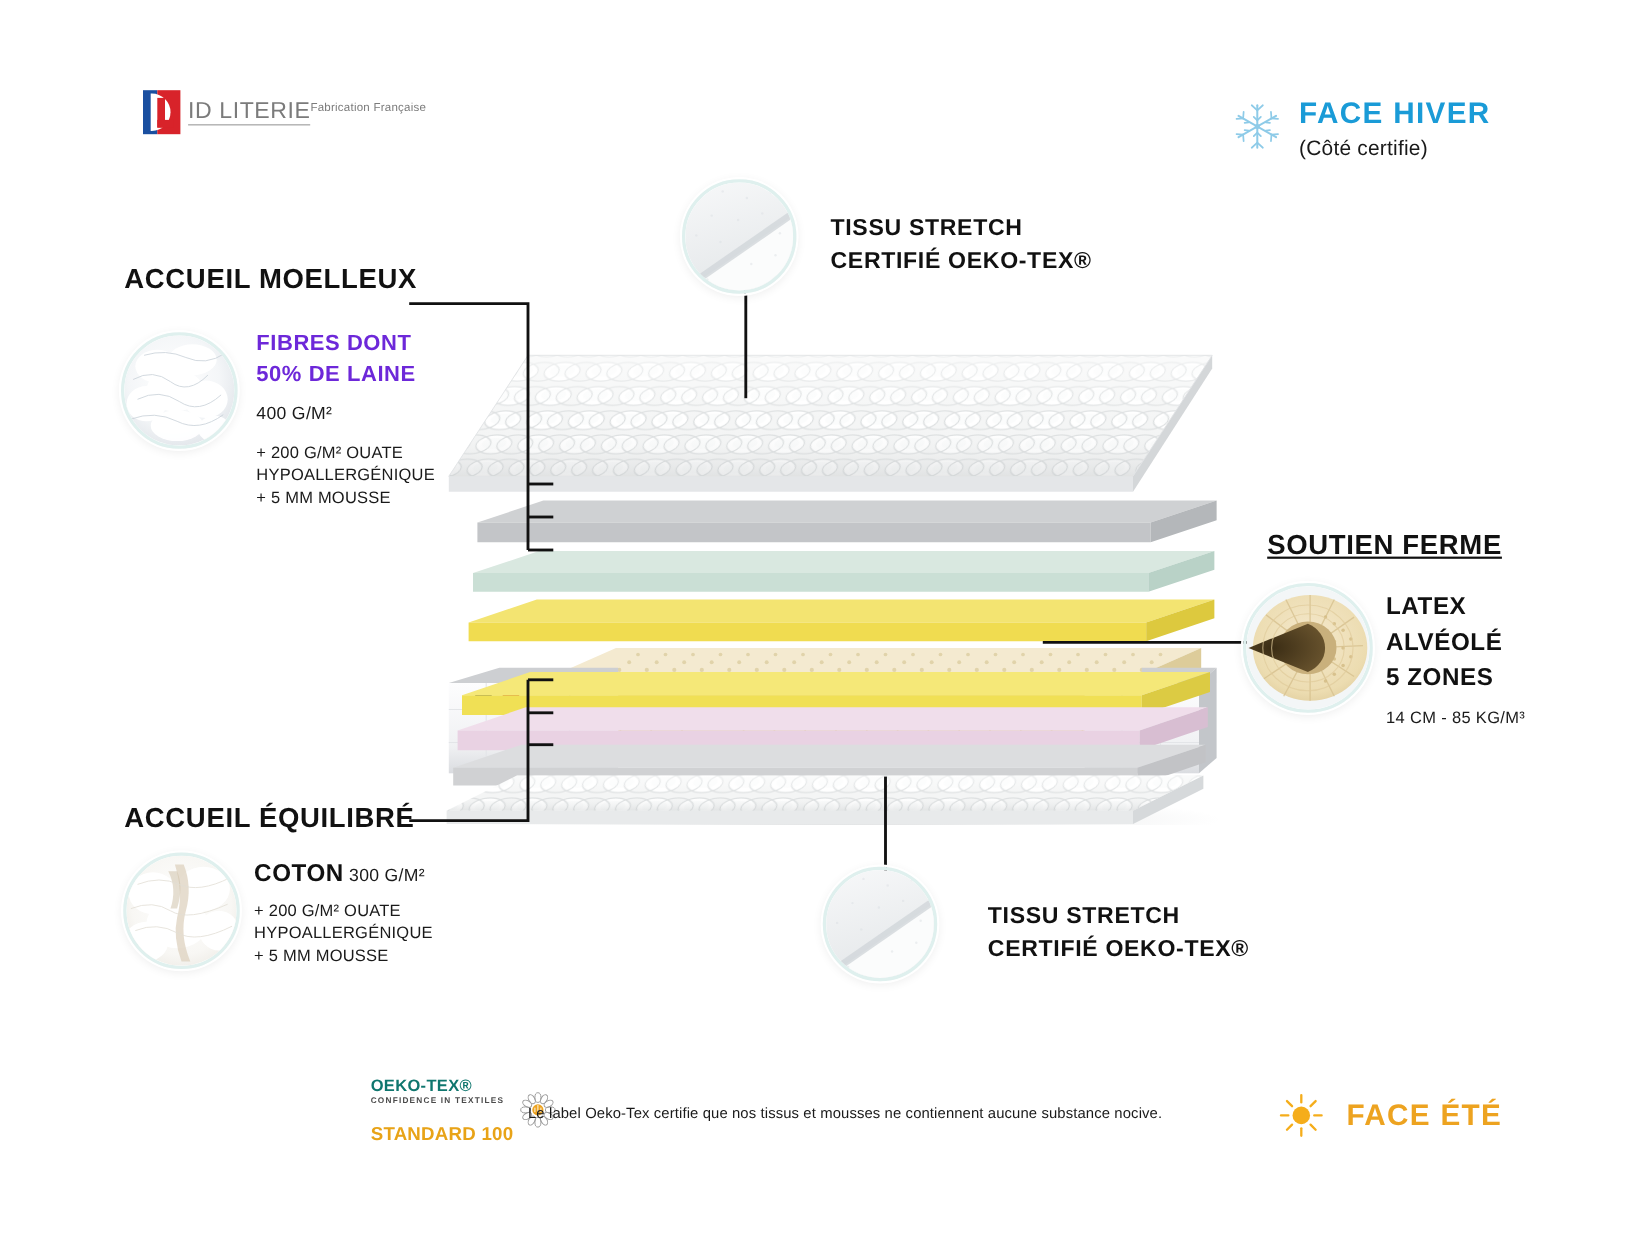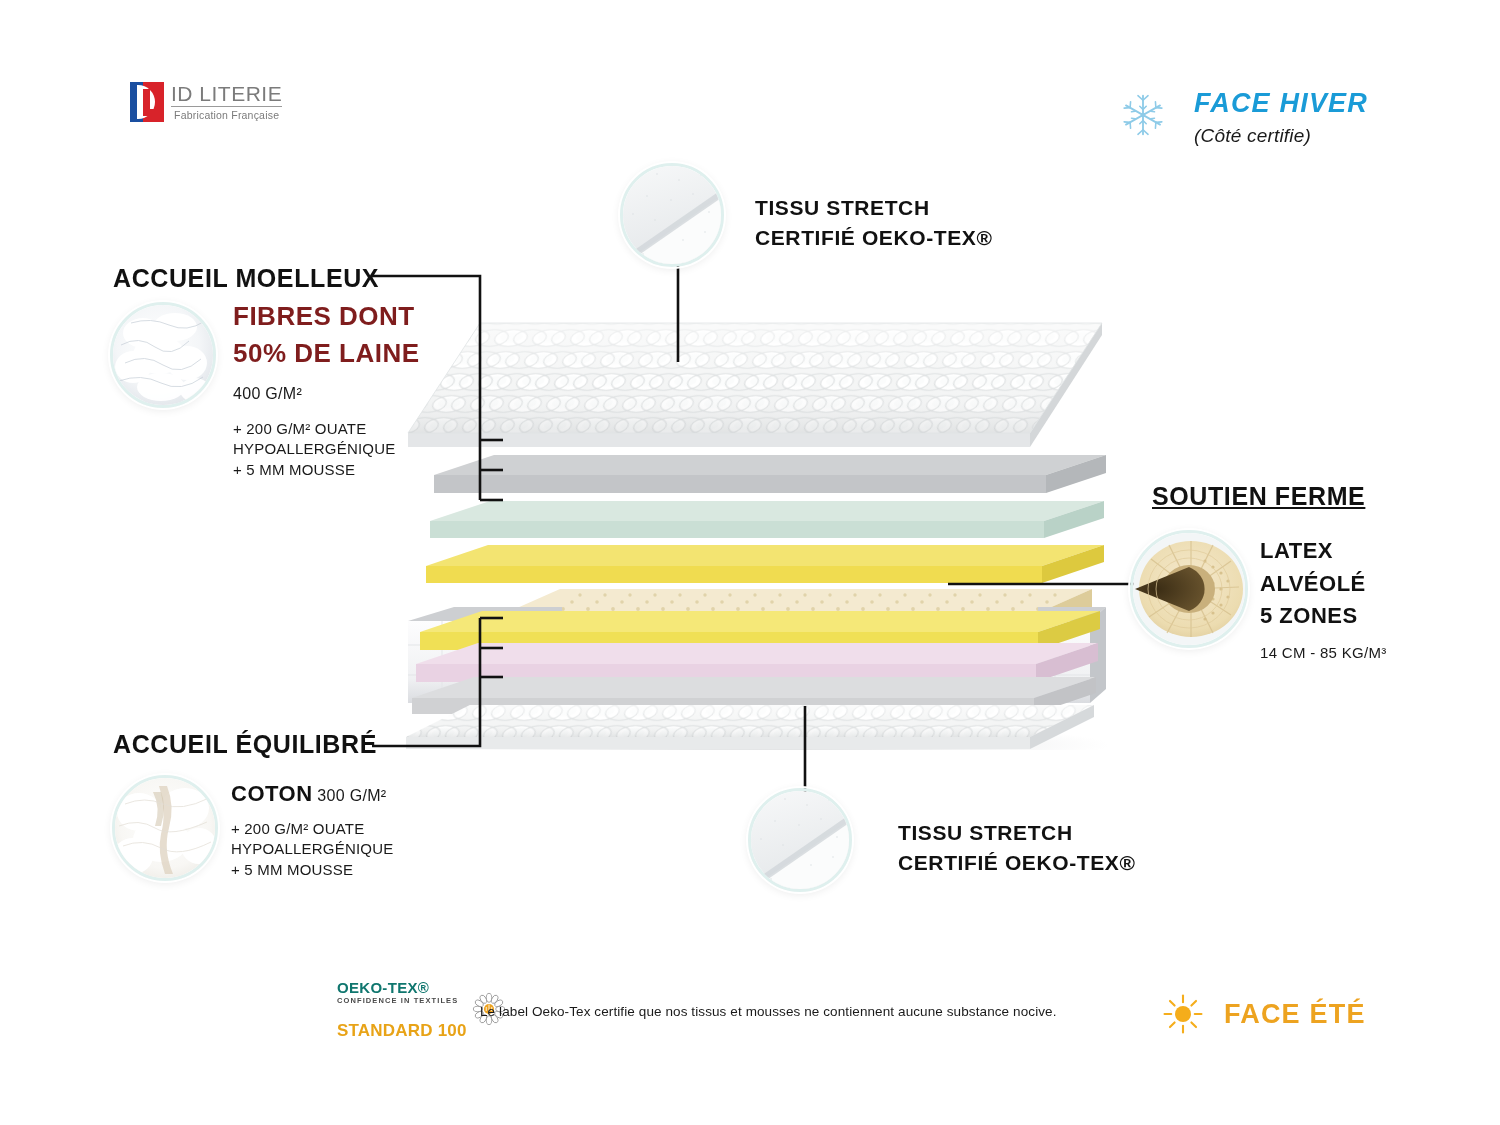--- a/index.html
+++ b/index.html
@@ -61,24 +61,23 @@
     background: #d8232a;
   }
   .logo-red-foot {
     position: absolute;
     left: 13px; top: 27px;
     width: 15px; height: 7px;
     background: #d8232a;
   }
   .logo-text {
     display: flex;
-    flex-direction: column;
+    flex-direction: row;
     justify-content: center;
     line-height: 1;
-    align-items: center;
   }
   .logo-name {
     font-size: 21px;
     letter-spacing: 0.5px;
     color: #7b7b7b;
     font-weight: 400;
     border-bottom: 1px solid #9a9a9a;
     padding-bottom: 2px;
   }
   .logo-sub {
@@ -88,22 +87,21 @@
     margin-top: 3px;
   }
 
   
   .face-hiver {
     position: absolute;
     left: 1120px;
     top: 90px;
     display: flex;
     align-items: flex-start;
-    gap: 28px;
-    font-style: italic;
+    gap: 15px;
   }
   .snowflake-icon {
     width: 46px;
     height: 46px;
     flex: none;
     margin-top: 2px;
   }
   .face-hiver-txt { line-height: 1; }
   .face-hiver-title {
     font-size: 27px;
@@ -138,33 +136,33 @@
 
   
   .h-title {
     font-weight: bold;
     color: #111111;
     letter-spacing: 0.6px;
   }
 
   #accueil-moelleux-title {
     position: absolute;
-    left: 113px; top: 264px;
+    left: 113px; top: 240px;
     font-size: 25px;
   }
   #moelleux-block {
     position: absolute;
     left: 233px; top: 298px;
     width: 300px;
   }
   #moelleux-block .l1,
   #moelleux-block .l2 {
-    font-size: 26px;
+    font-size: 20px;
     font-weight: bold;
-    color: #7f1d1d;
+    color: #6d28d9;
     letter-spacing: 0.5px;
     line-height: 1.42;
   }
   #moelleux-block .l3 {
     font-size: 16px;
     color: #1a1a1a;
     margin-top: 13px;
     letter-spacing: 0.3px;
   }
   #moelleux-block .l4 {

